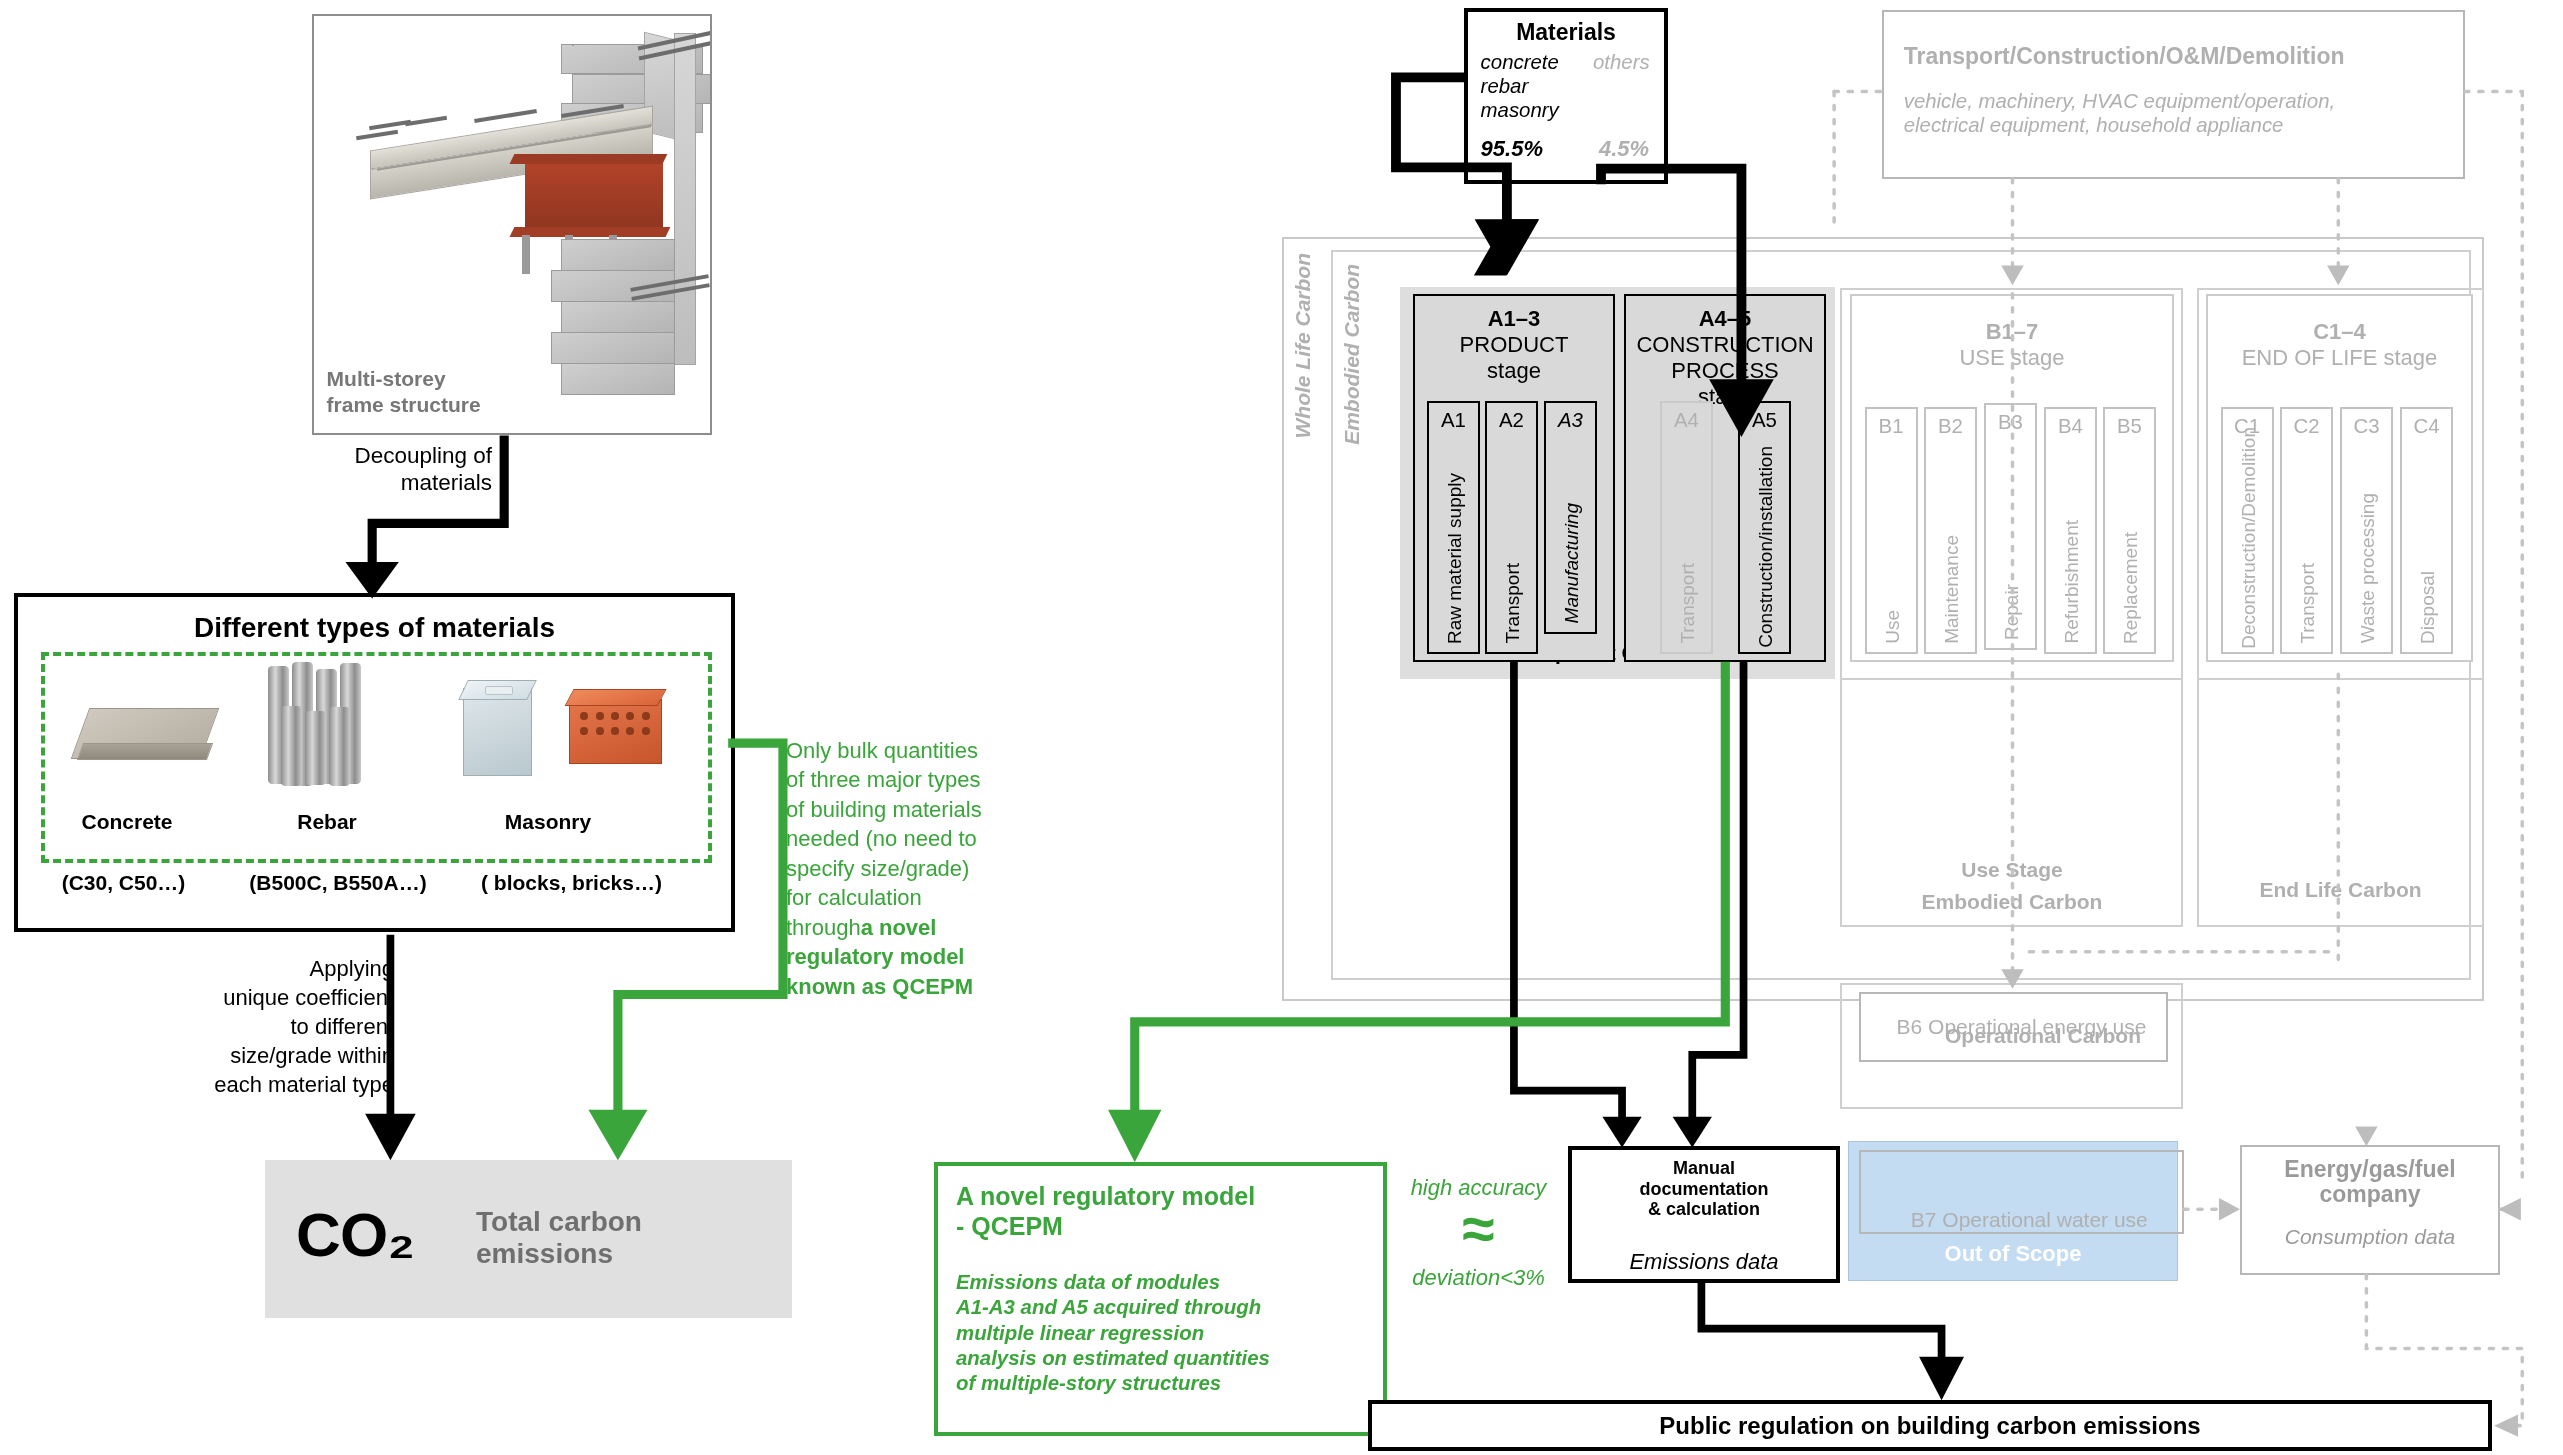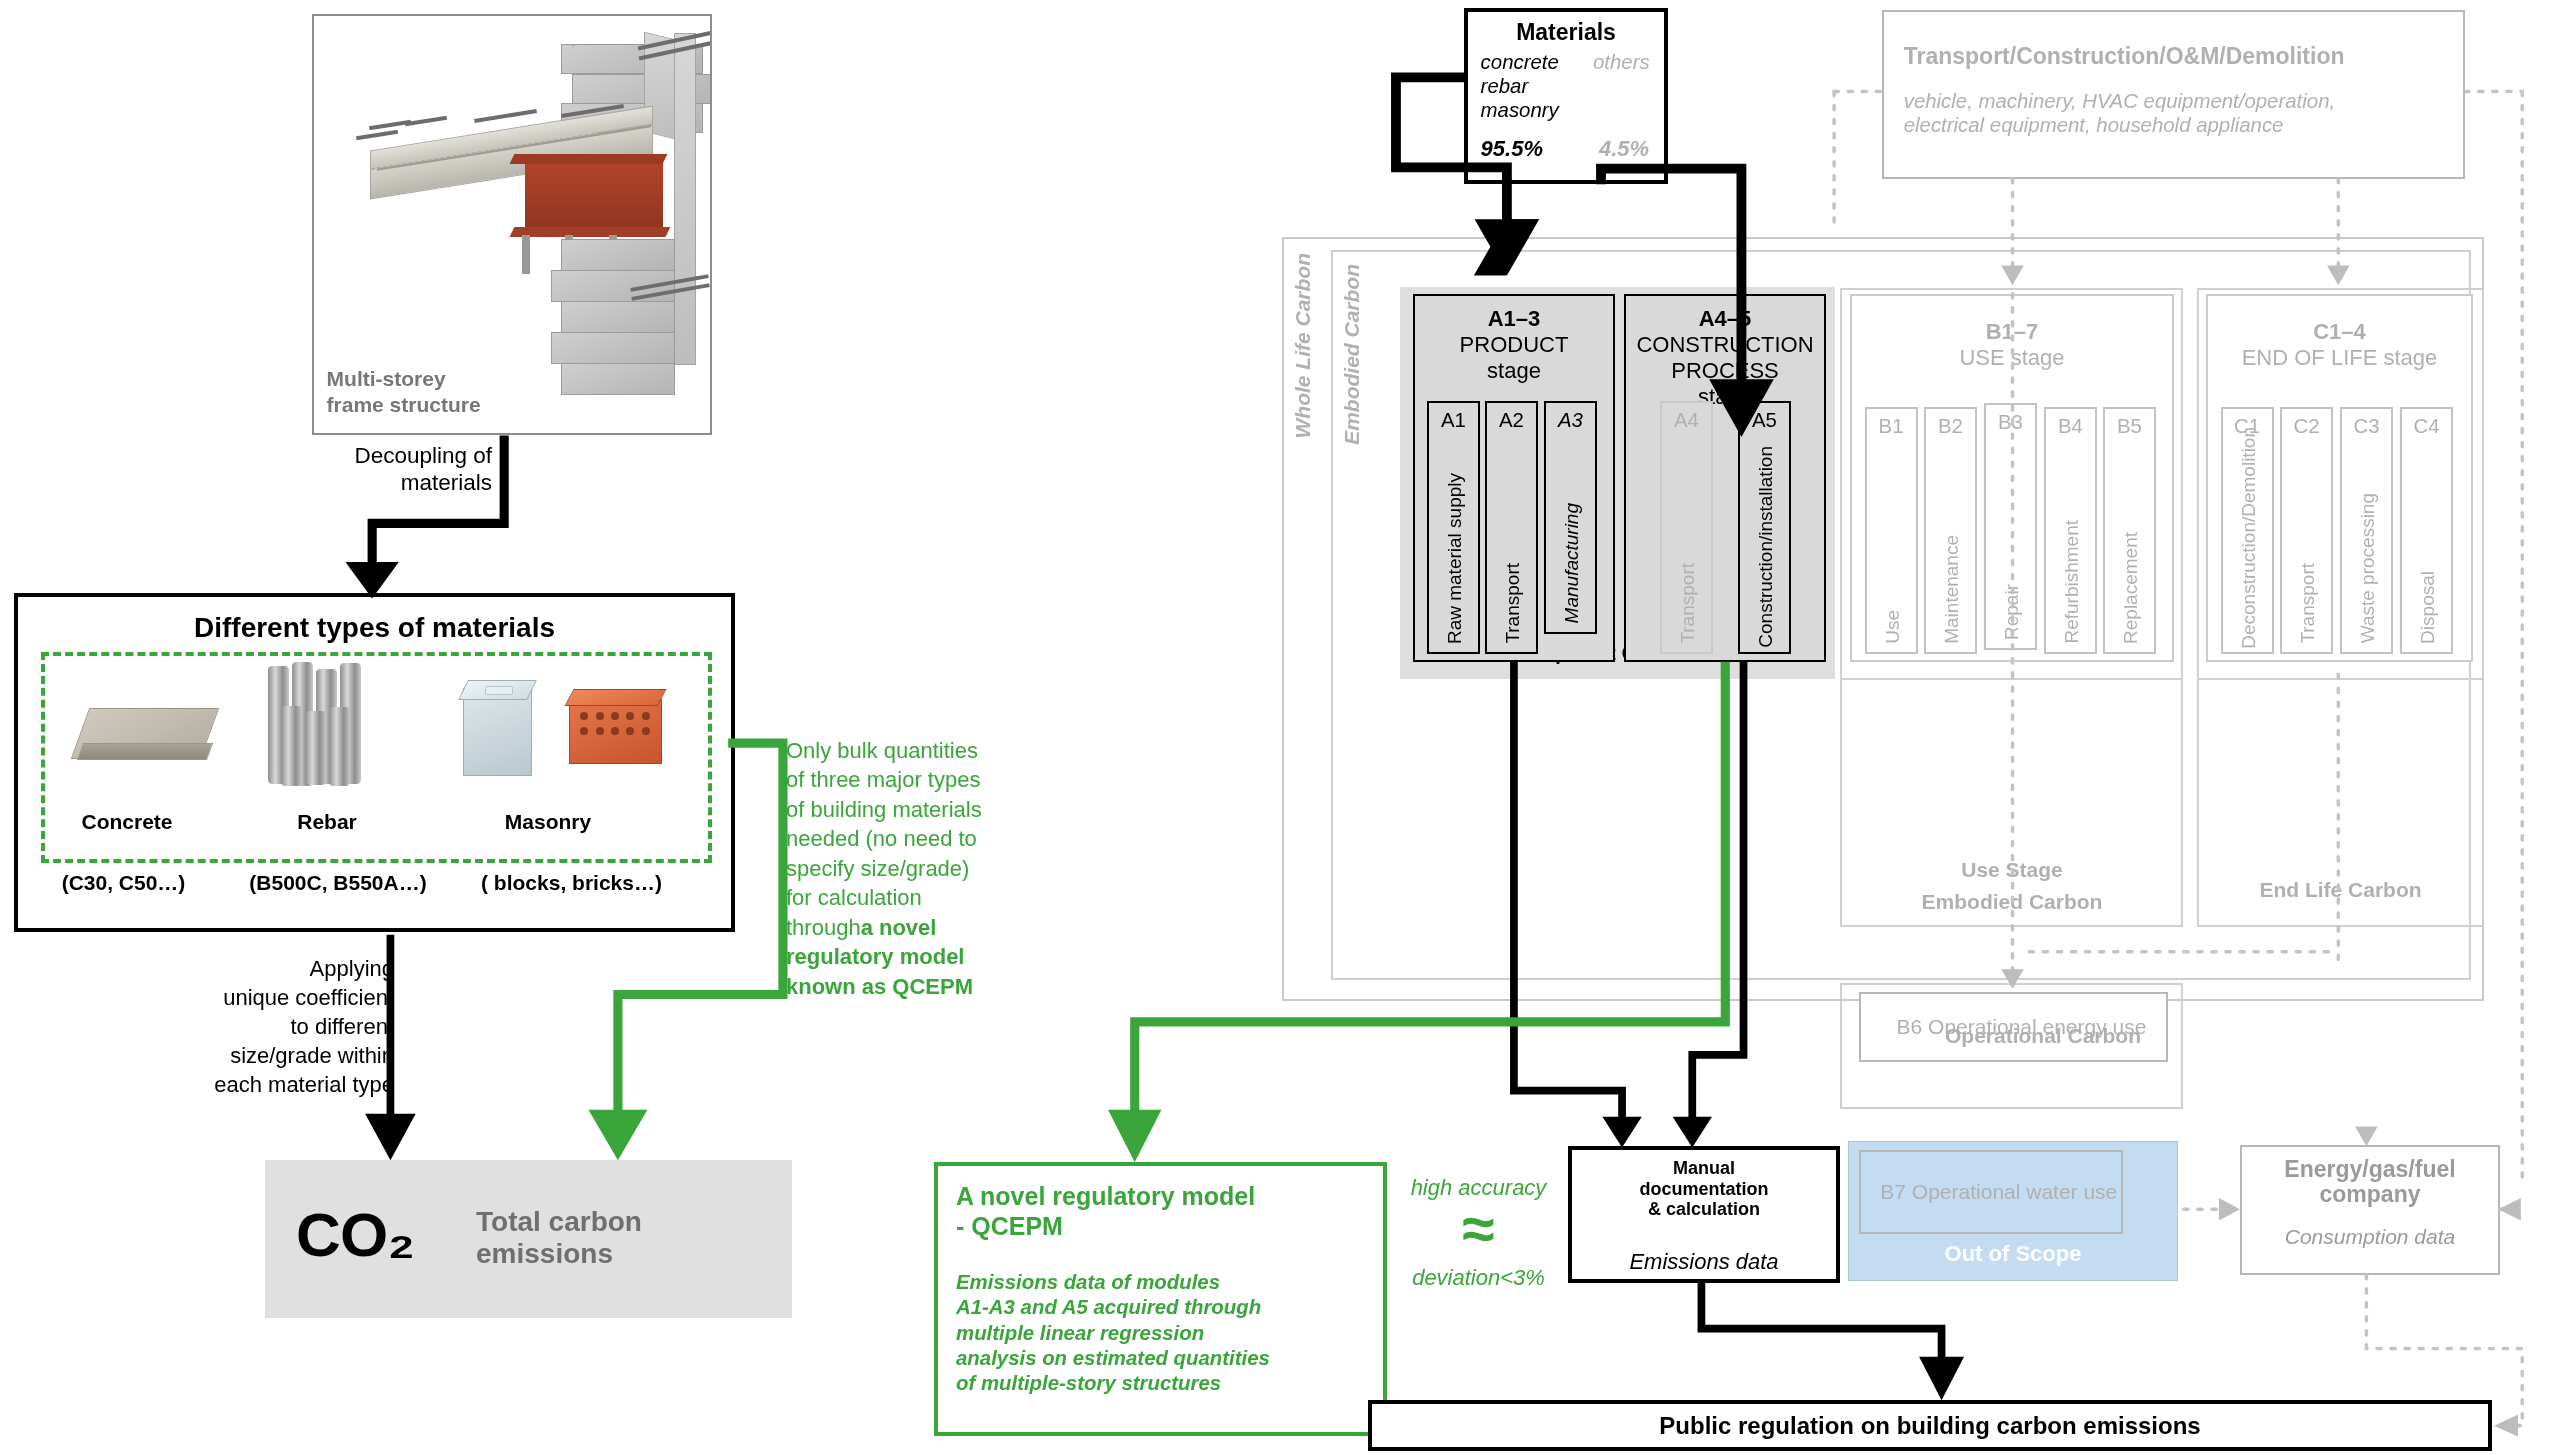--- a/index.html
+++ b/index.html
@@ -325,21 +325,21 @@
   <div class="abs f-lt2" style="left:2197px;top:680px;width:287px;height:247px;border-top:none;"></div>
   <div class="abs ctr grp-lab t-gry" style="left:2197px;top:876px;width:287px;height:28px;">End Life Carbon</div>
 
   <div class="abs f-lt2" style="left:1840px;top:983px;width:343px;height:126px;"></div>
   <div class="abs lt-box ctr" style="left:1859px;top:992px;width:309px;height:70px;">
     <span class="t-gry" style="font-size:21px;">B6 Operational energy use</span>
   </div>
   <div class="abs ctr grp-lab t-gry" style="left:1840px;top:1022px;width:406px;height:28px;">Operational Carbon</div>
 
   <div class="abs blue-box" style="left:1848px;top:1141px;width:330px;height:140px;">
-    <div class="abs lt-box ctr" style="left:9.8px;top:8.4px;width:264px;height:84px;background:transparent;">
+    <div class="abs lt-box ctr" style="left:9.8px;top:8.4px;width:325px;height:84px;background:transparent;align-items:flex-end;">
       <span class="t-gry" style="font-size:21px;">B7 Operational water use</span>
     </div>
     <div class="abs ctr" style="left:0;top:98px;width:100%;height:28px;font-size:22px;font-weight:bold;color:#ffffff;">Out of Scope</div>
   </div>
 
   <div class="abs k-box" style="left:1464px;top:8.4px;width:204px;height:176px;">
     <div class="abs ctr bold" style="left:0;top:7px;width:100%;height:27px;font-size:23px;">Materials</div>
     <div class="abs ital" style="left:12.6px;top:39px;font-size:20.4px;line-height:1.16;color:#000;">
       <div>concrete</div>
       <div>rebar</div>

